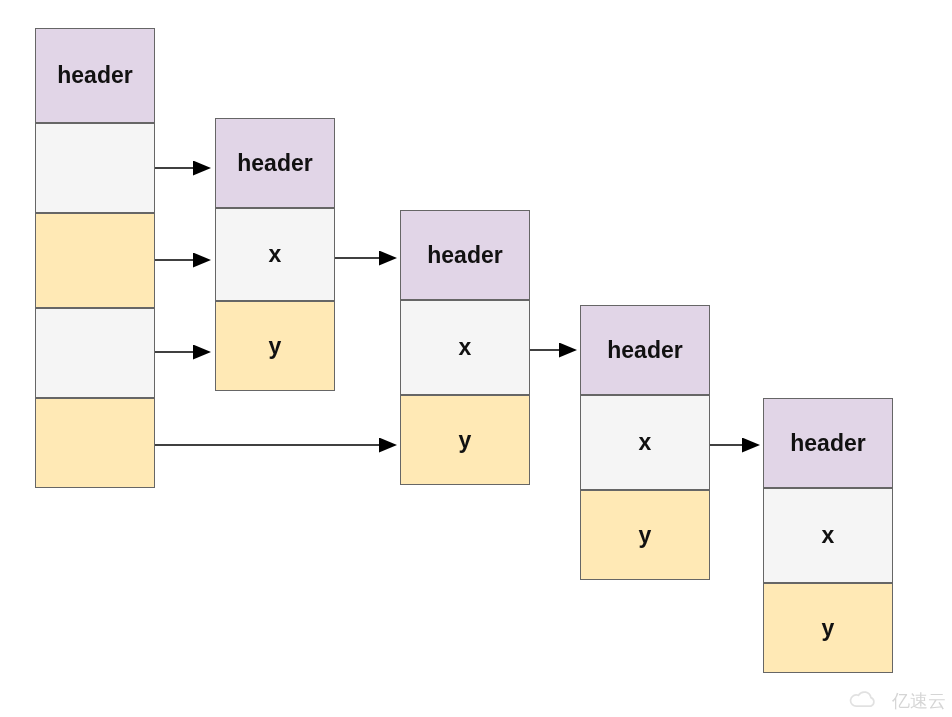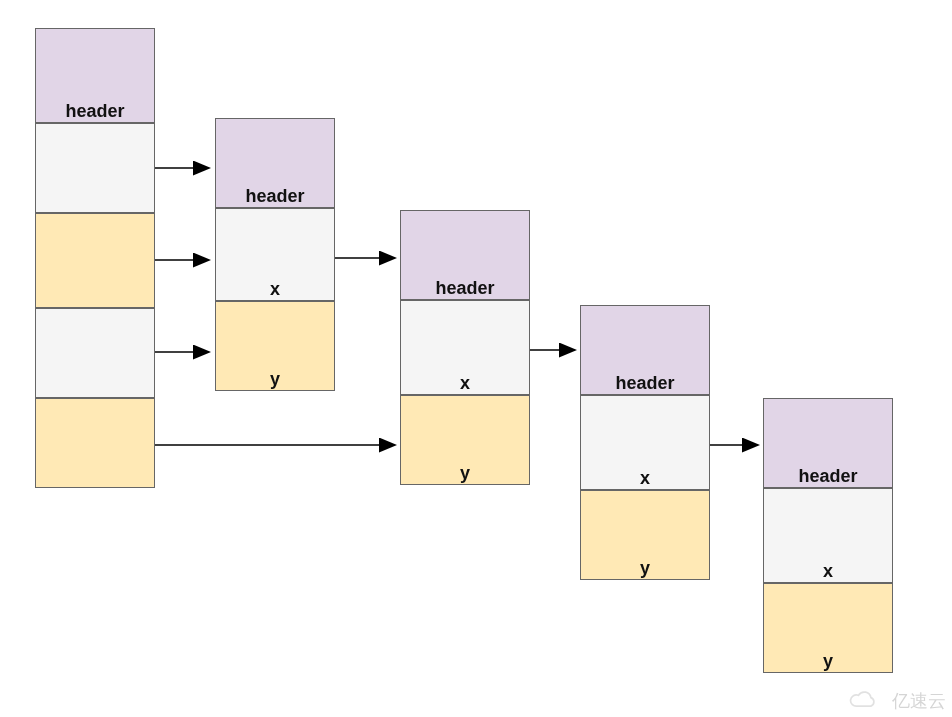--- a/index.html
+++ b/index.html
@@ -1,19 +1,19 @@
 <!DOCTYPE html>
 <html><head>
 <meta charset="utf-8">
 <style>
   html,body{margin:0;padding:0;background:#fff;font-family:Arial,Helvetica,sans-serif}
   .stage{position:relative;width:952px;height:717px}
   .cell{position:absolute;box-sizing:border-box;border:1px solid #666;
-        display:flex;align-items:flex-end;justify-content:center;
-        font-weight:700;font-size:18px;color:#111}
+        display:flex;align-items:center;justify-content:center;
+        font-weight:700;font-size:23px;color:#111}
   .hdr{background:#e1d5e7}
   .grey{background:#f5f5f5}
   .yel{background:#ffe9b5}
   svg.arrows{position:absolute;left:0;top:0;width:952px;height:717px;pointer-events:none}
   .watermark{position:absolute;right:6px;bottom:4px;opacity:.35;color:#888;
              font-size:18px;display:flex;align-items:center;gap:12px}
   .watermark svg{width:34px;height:20px}
 </style>
 </head>
 <body>

